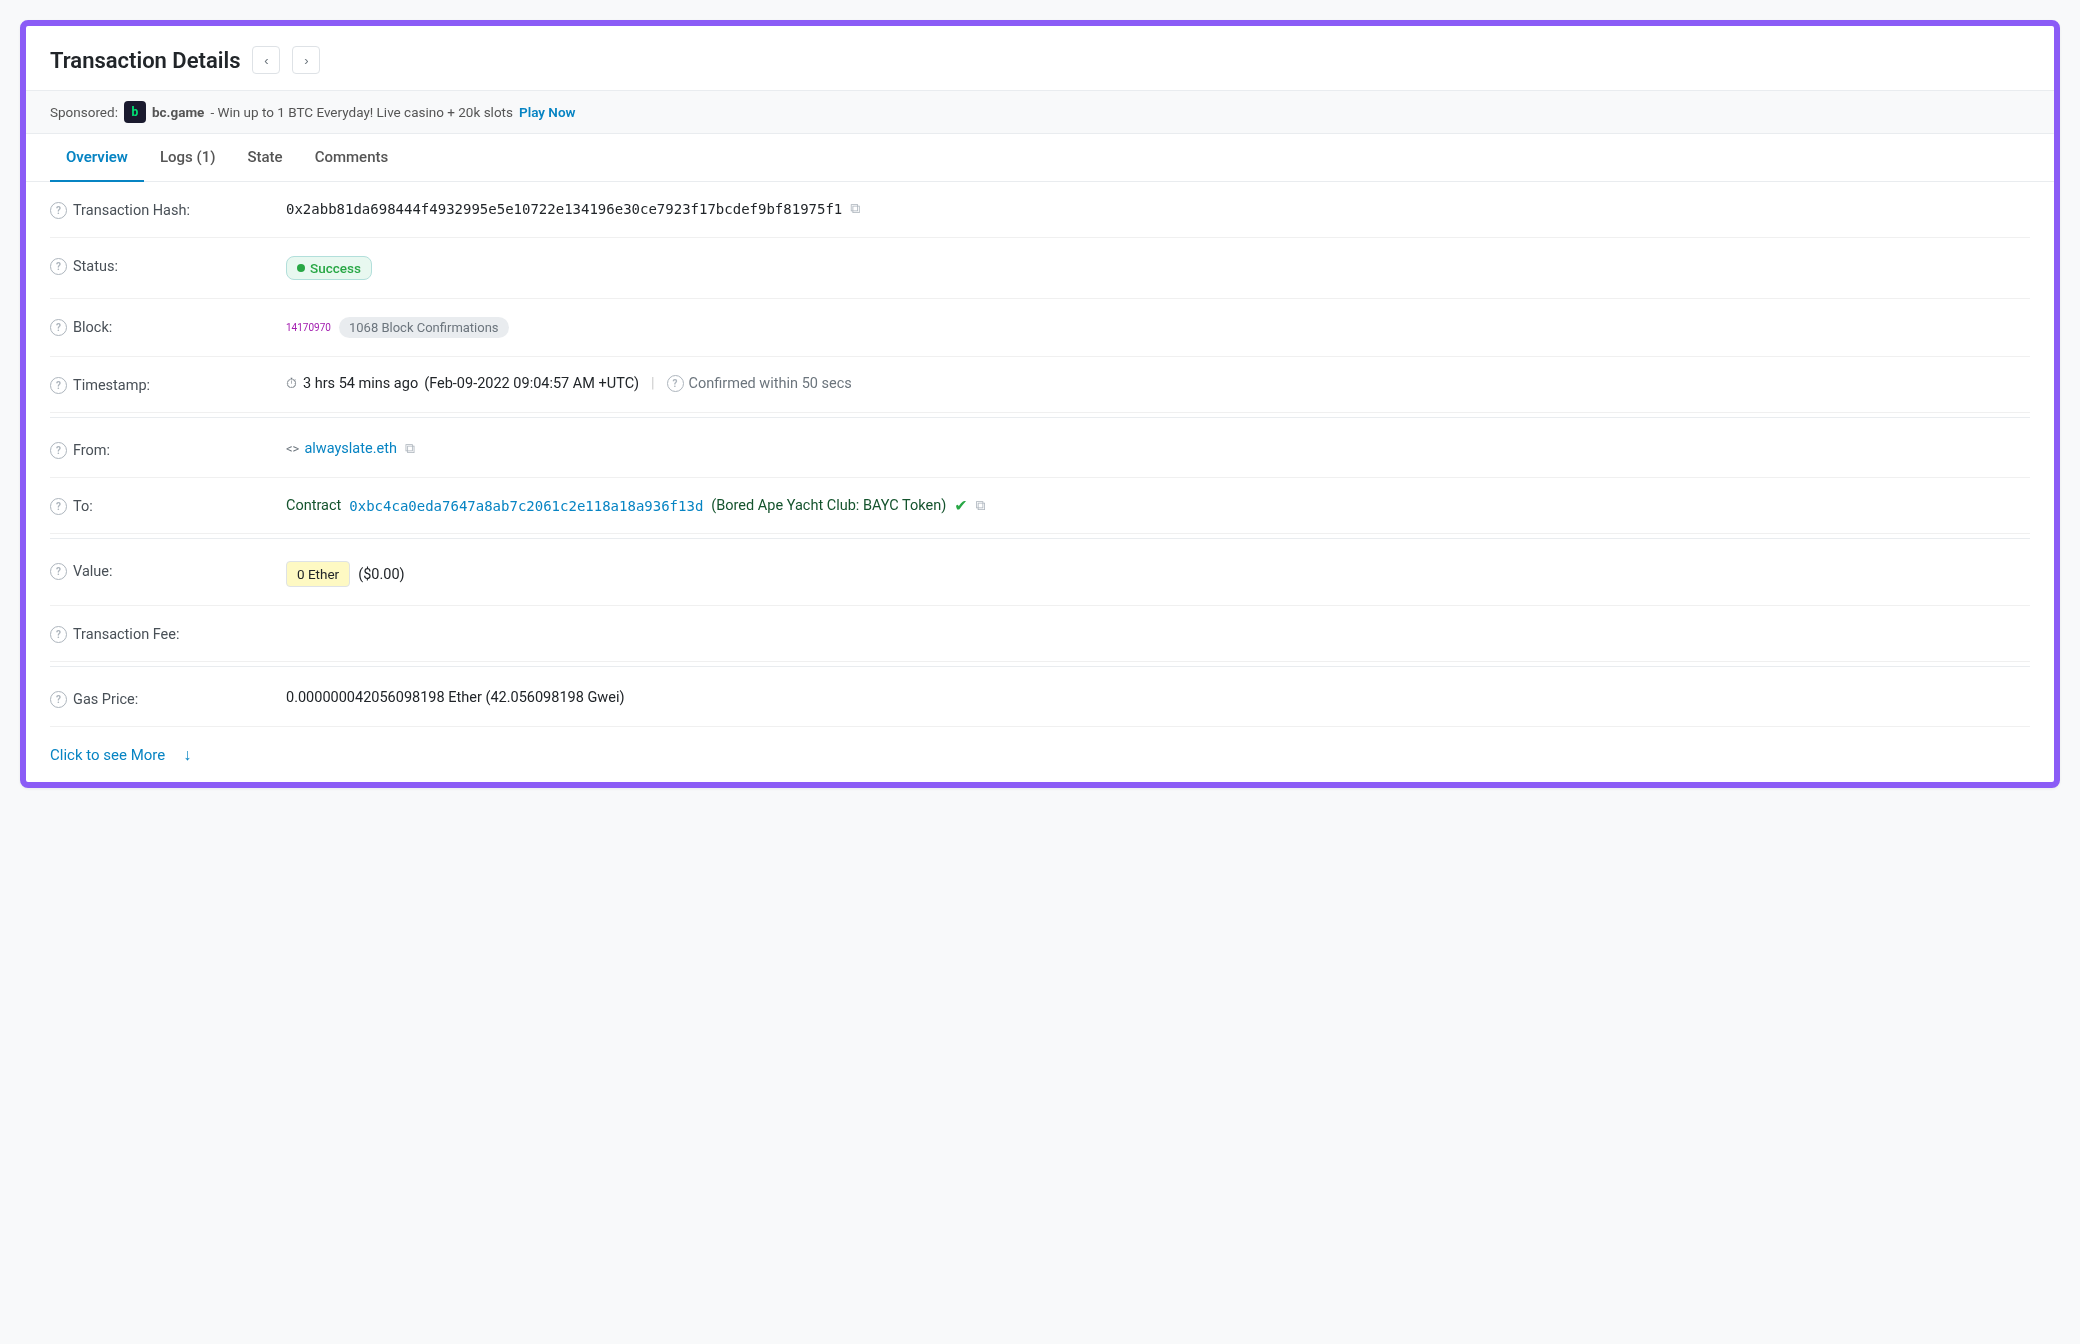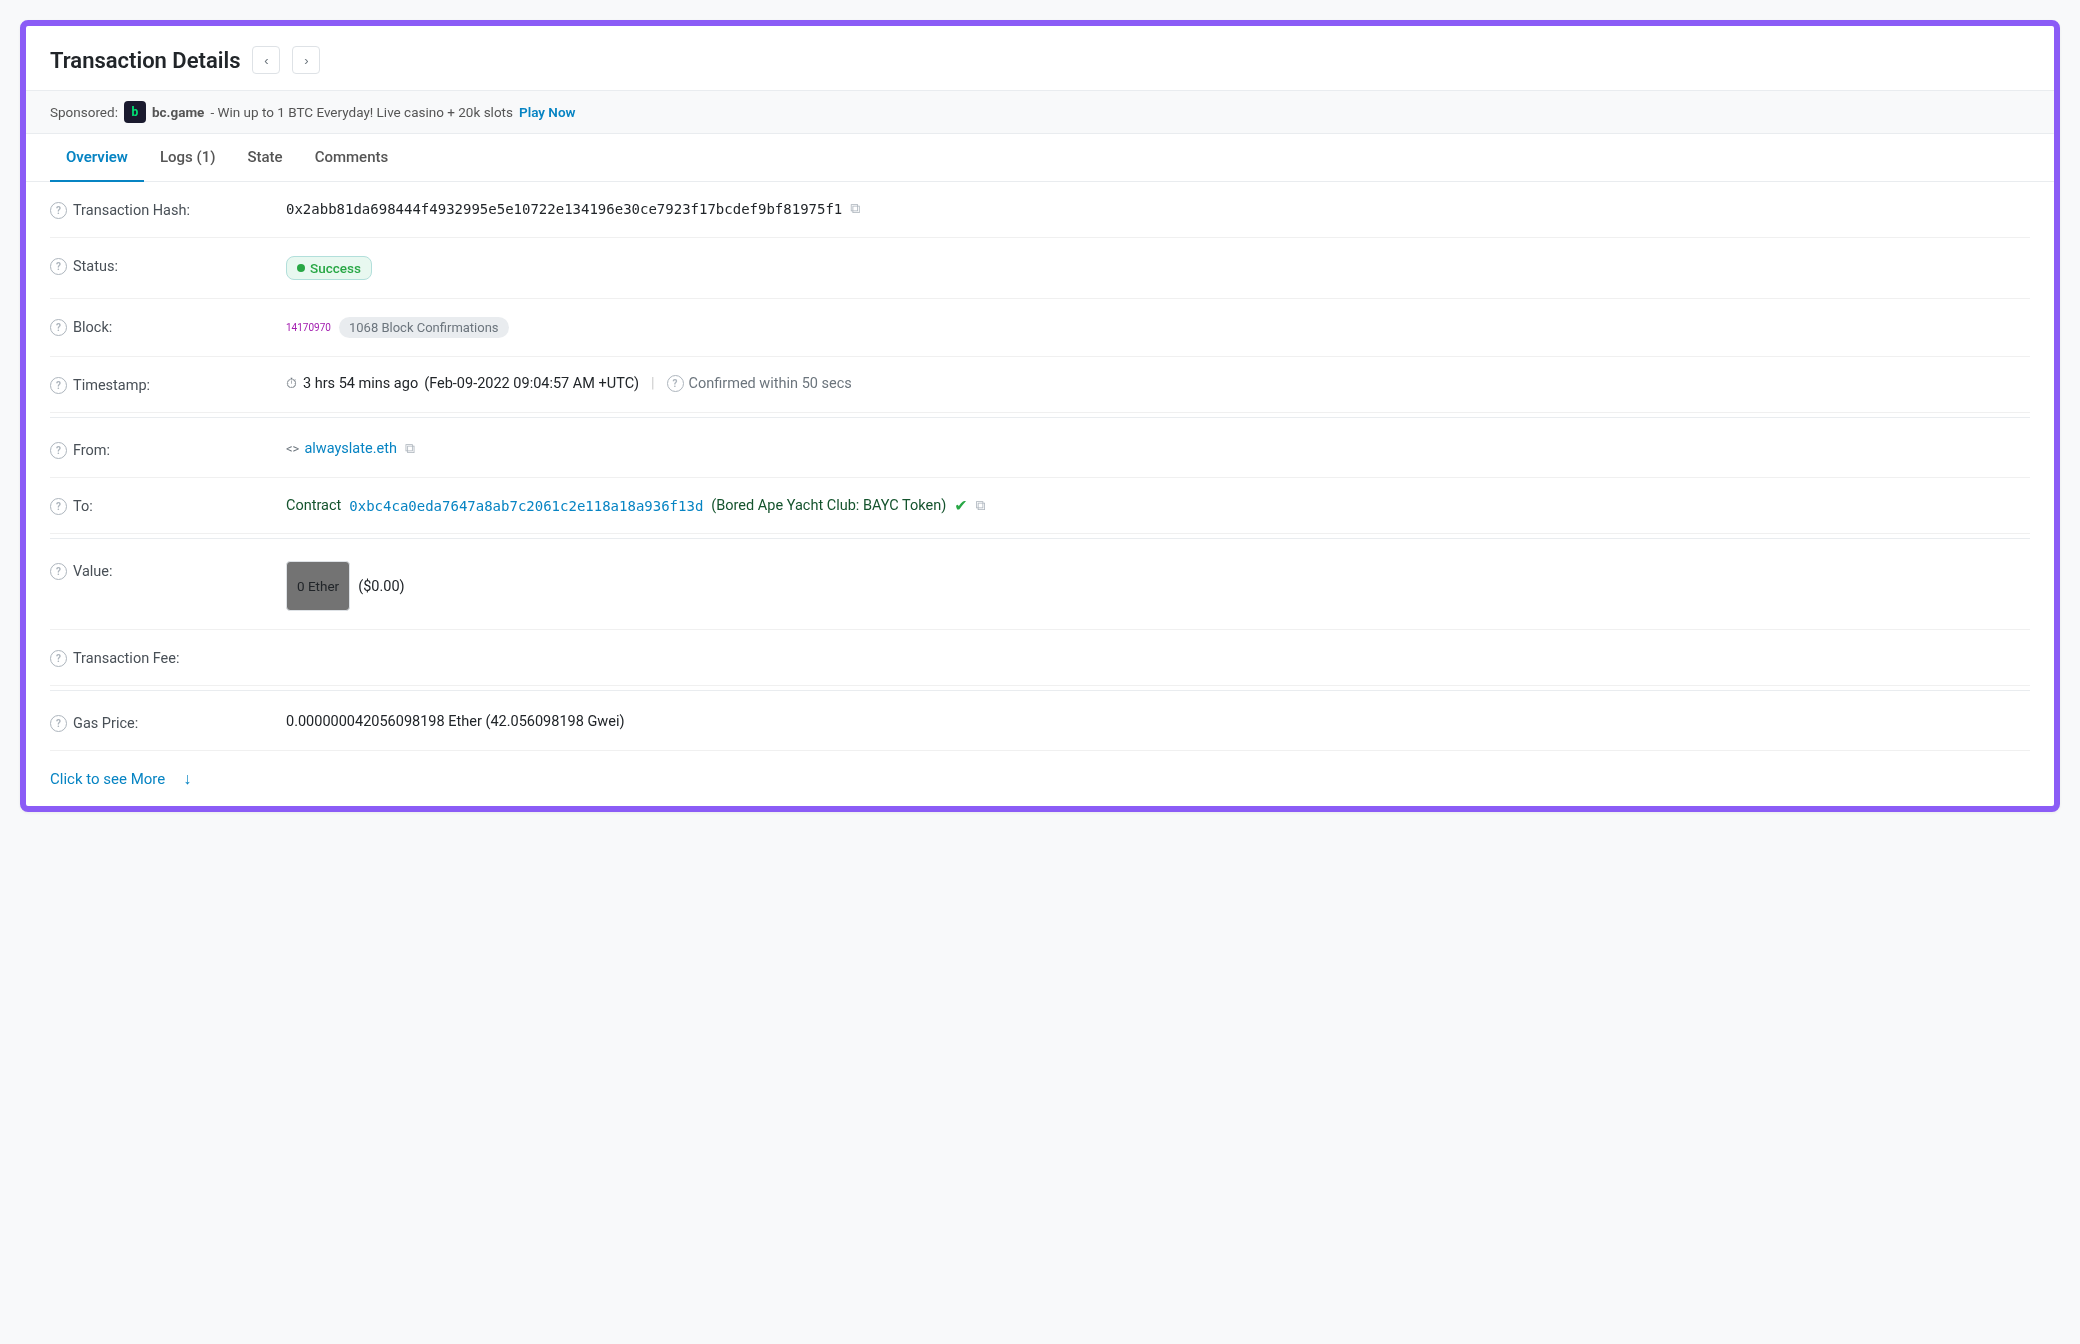--- a/index.html
+++ b/index.html
@@ -211,23 +211,23 @@
       color: #0784c3;
       text-decoration: none;
       font-family: monospace;
       font-size: 14px;
     }
     .verified-icon {
       color: #28a745;
       font-size: 16px;
     }
     .value-badge {
-      background: #737373;
+      background: #fef9c3;
       border: 1px solid #dee2e6;
-      padding: 16px 10px;
+      padding: 4px 10px;
       border-radius: 4px;
       font-size: 13.5px;
       color: #212529;
     }
     .usd-value {
       color: #212529;
       font-size: 14.5px;
     }
     .click-more {
       padding: 18px 0;

